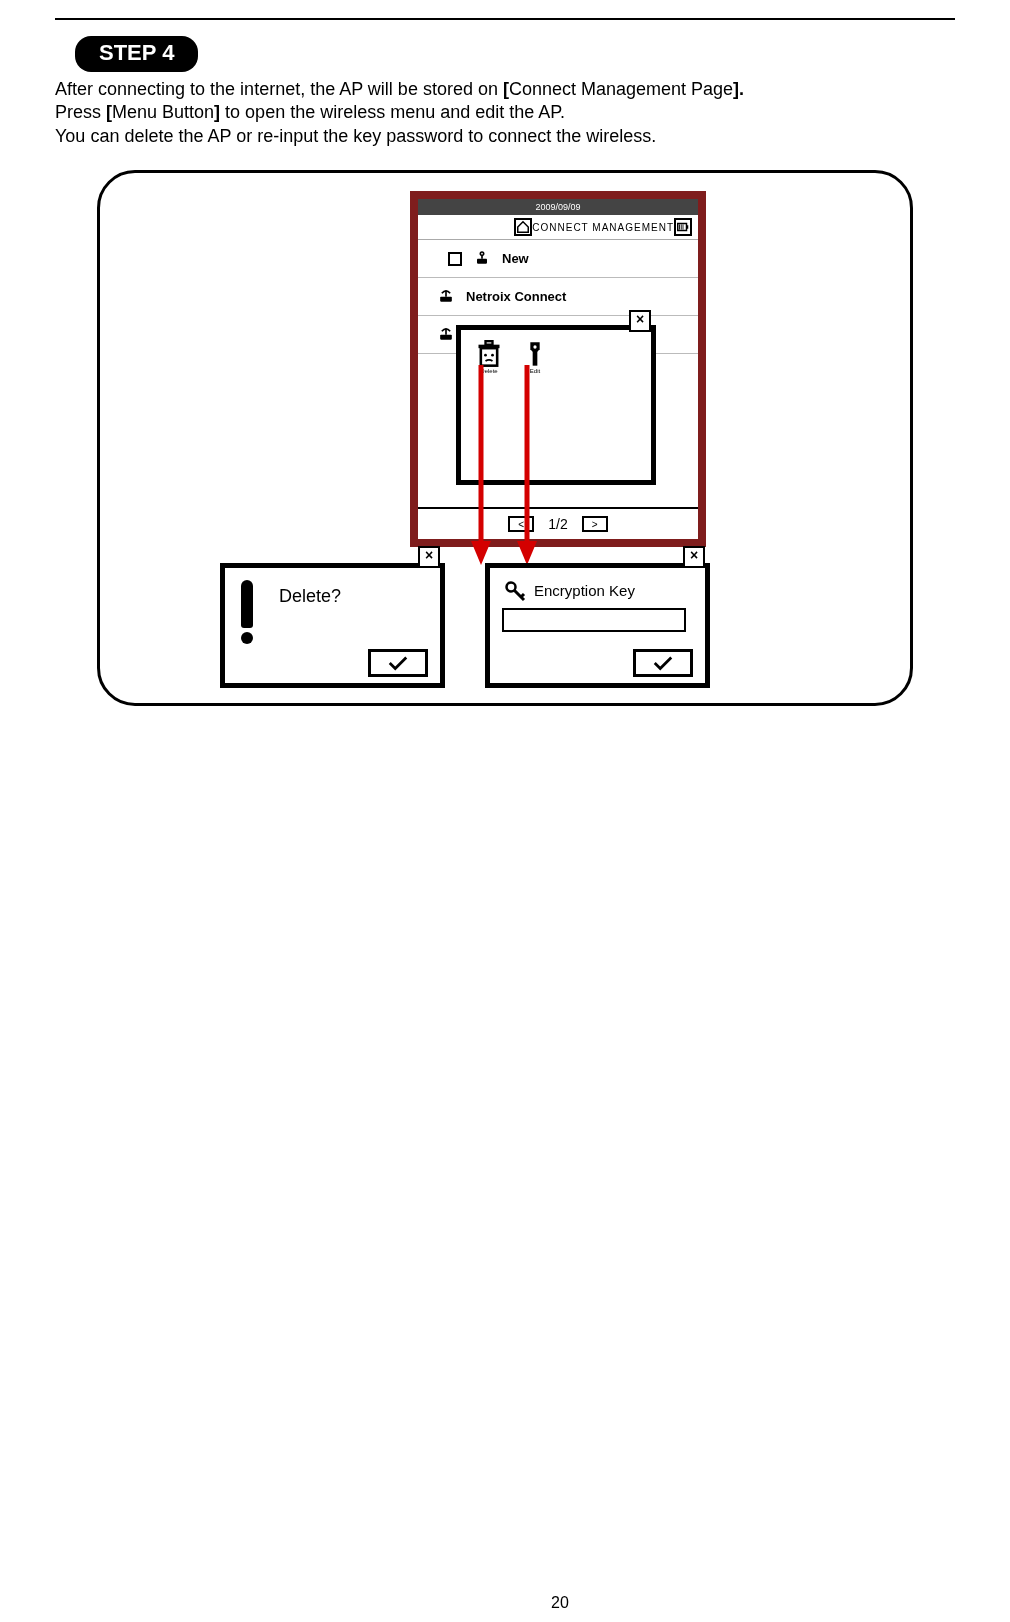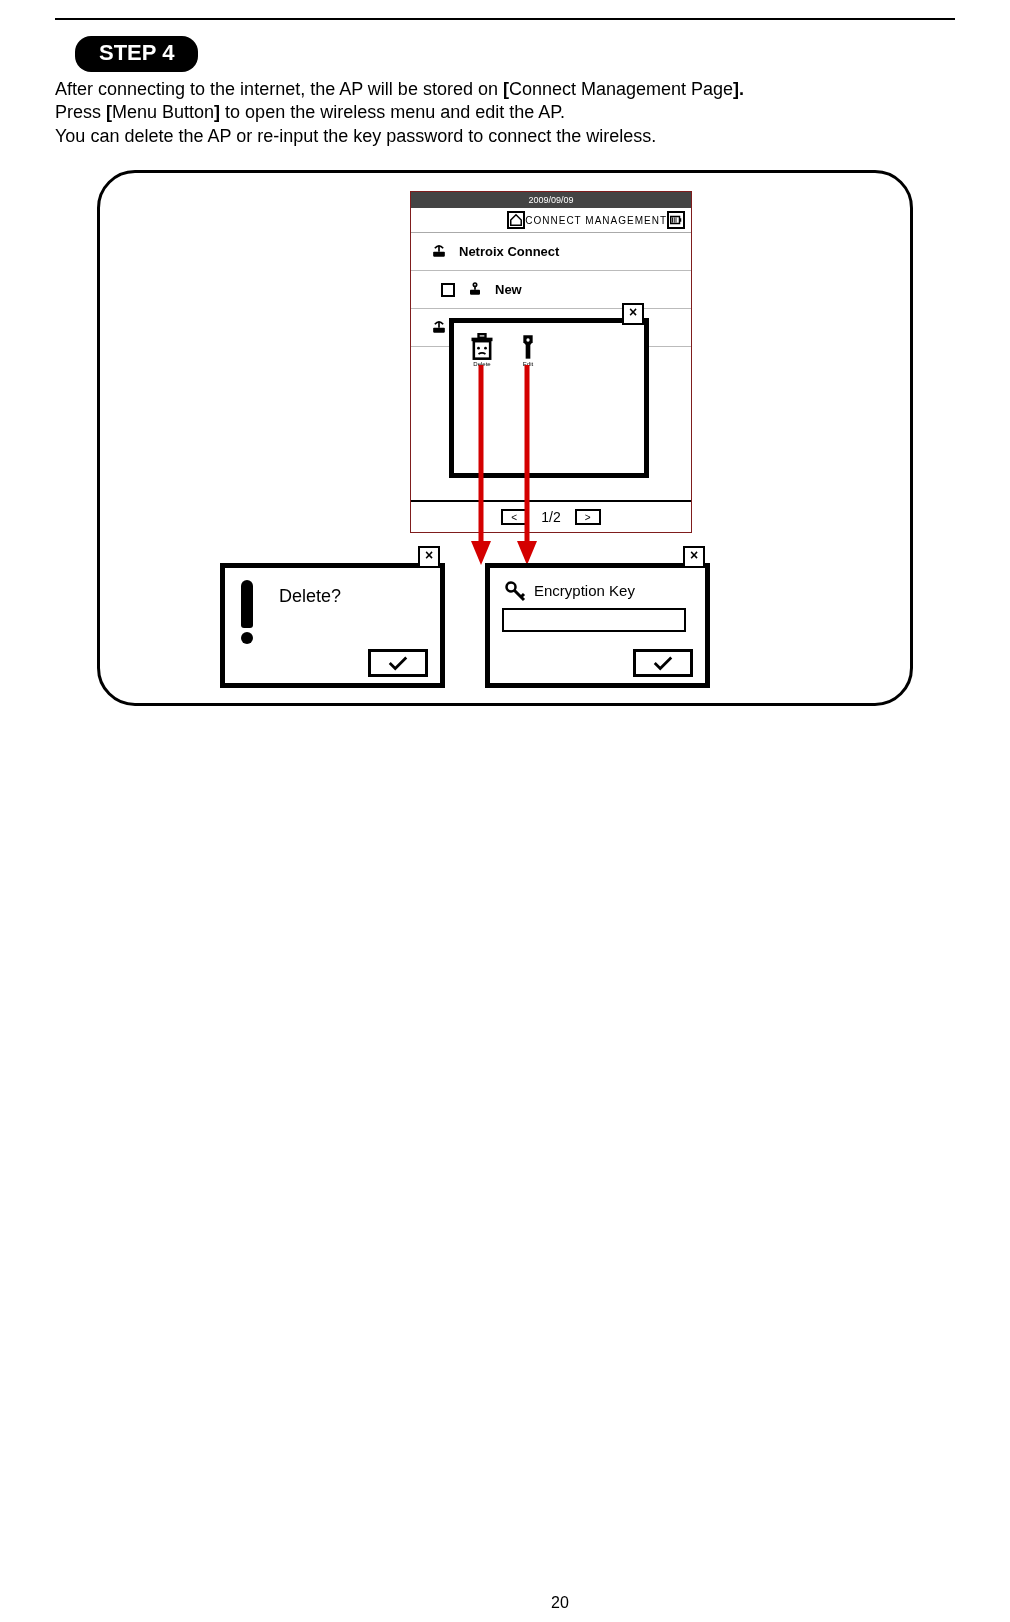--- a/index.html
+++ b/index.html
@@ -7,21 +7,21 @@
   .top-line{border:none;border-top:2px solid #000;margin:0;}
   .hdr{font-weight:700;color:#9c9c9c;font-size:19px;text-align:right;padding:4px 0 6px 0;letter-spacing:0.5px;}
   .step-pill{display:inline-block;background:#000;color:#fff;font-weight:700;font-size:22px;
     padding:4px 24px 6px 24px;border-radius:16px;margin-top:16px;margin-left:20px;}
   .body-txt{font-size:18px;line-height:1.3;margin-top:6px;}
   .body-txt span{display:block;}
   .figure-frame{border:3px solid #000;border-radius:38px;width:810px;height:530px;margin:22px auto 0 auto;position:relative;}
   .pg-num{position:absolute;bottom:10px;width:100%;text-align:center;font-size:16px;}
 
   
-  .device{position:absolute;left:310px;top:18px;width:280px;height:340px;border:1px solid #7f1d1d;}
+  .device{position:absolute;left:310px;top:18px;width:280px;height:340px;border:8px solid #7f1d1d;}
   .date-bar{height:16px;background:#444;color:#fff;font-size:9px;text-align:center;line-height:16px;}
   .title-row{display:flex;align-items:center;justify-content:flex-end;height:24px;border-bottom:1px solid #aaa;padding:0 6px;font-size:10px;letter-spacing:1px;}
   .title-row .ico{width:18px;height:18px;border:2px solid #000;box-sizing:border-box;font-size:12px;text-align:center;line-height:14px;}
   .list-row{display:flex;align-items:center;gap:10px;padding:7px 18px;border-bottom:1px solid #bbb;font-size:13px;font-weight:600;}
   .list-row.first{padding-left:30px;}
   .li-sq{width:14px;height:14px;border:2px solid #000;box-sizing:border-box;}
   .li-ico svg{width:20px;height:20px;}
   .pager-bar{position:absolute;bottom:0;left:0;right:0;height:30px;border-top:2px solid #000;display:flex;align-items:center;justify-content:center;gap:14px;font-size:14px;}
   .pg-btn{width:26px;height:16px;border:2px solid #000;box-sizing:border-box;display:flex;align-items:center;justify-content:center;font-size:10px;}
 
@@ -86,40 +86,40 @@
           <svg viewBox="0 0 16 16">
               <rect x="2" y="4" width="10" height="8" fill="none" stroke="#000" stroke-width="1.7"></rect>
               <rect x="12" y="6" width="2" height="4" fill="#000"></rect>
               <line x1="4" y1="5" x2="4" y2="11" stroke="#000"></line>
               <line x1="6" y1="5" x2="6" y2="11" stroke="#000"></line>
               <line x1="8" y1="5" x2="8" y2="11" stroke="#000"></line>
             </svg>
         </div>
       </div>
 
-      <div class="list-row">
-        <span class="li-ico">
-          <svg viewBox="0 0 24 24">
-              <rect x="5" y="14" width="14" height="6" rx="1"></rect>
-              <path d="M7 10 Q12 4 17 10" fill="none" stroke="#000" stroke-width="2"></path>
-              <line x1="12" y1="7" x2="12" y2="14" stroke="#000" stroke-width="2"></line>
-            </svg>
-        </span>
-        <span>Netroix Connect</span>
-      </div>
       <div class="list-row first">
         <div class="li-sq"></div>
         <span class="li-ico">
           <svg viewBox="0 0 24 24">
               <rect x="6" y="14" width="12" height="6" rx="1"></rect>
               <circle cx="12" cy="8" r="2" fill="none" stroke="#000" stroke-width="2"></circle>
               <line x1="12" y1="10" x2="12" y2="14" stroke="#000" stroke-width="2"></line>
             </svg>
         </span>
         <span>New</span>
+      </div>
+      <div class="list-row">
+        <span class="li-ico">
+          <svg viewBox="0 0 24 24">
+              <rect x="5" y="14" width="14" height="6" rx="1"></rect>
+              <path d="M7 10 Q12 4 17 10" fill="none" stroke="#000" stroke-width="2"></path>
+              <line x1="12" y1="7" x2="12" y2="14" stroke="#000" stroke-width="2"></line>
+            </svg>
+        </span>
+        <span>Netroix Connect</span>
       </div>
       <div class="list-row">
         <span class="li-ico">
           <svg viewBox="0 0 24 24">
               <rect x="5" y="14" width="14" height="6" rx="1"></rect>
               <path d="M7 10 Q12 4 17 10" fill="none" stroke="#000" stroke-width="2"></path>
               <line x1="12" y1="7" x2="12" y2="14" stroke="#000" stroke-width="2"></line>
             </svg>
         </span>
         <span>Frank Connect</span>

